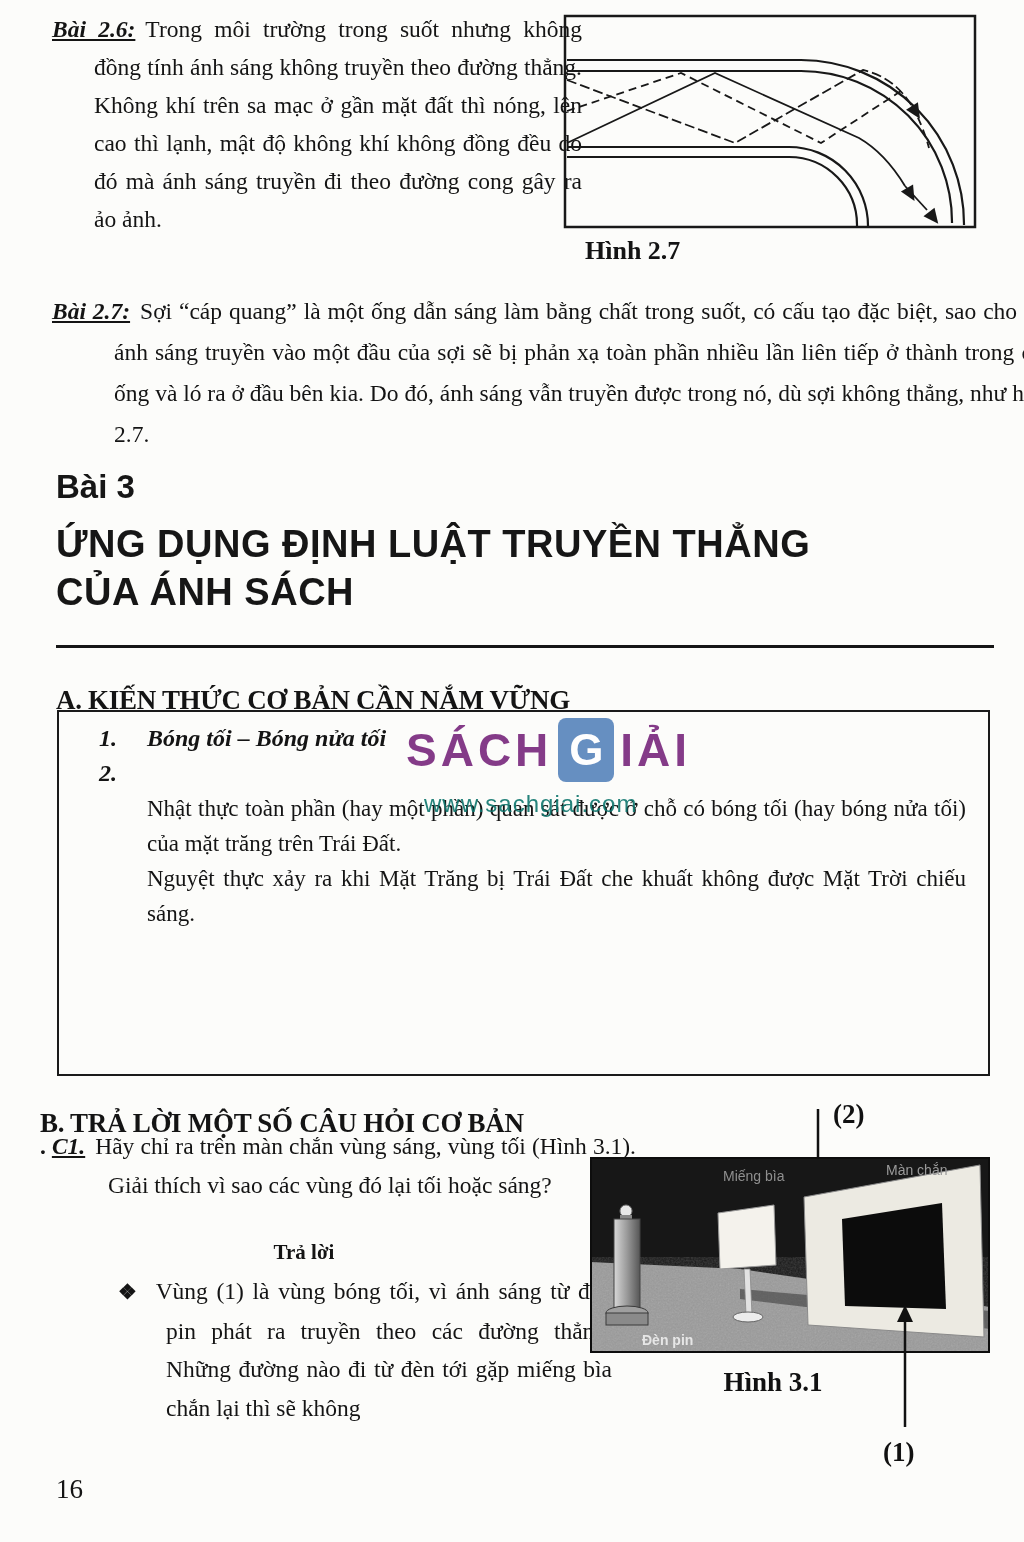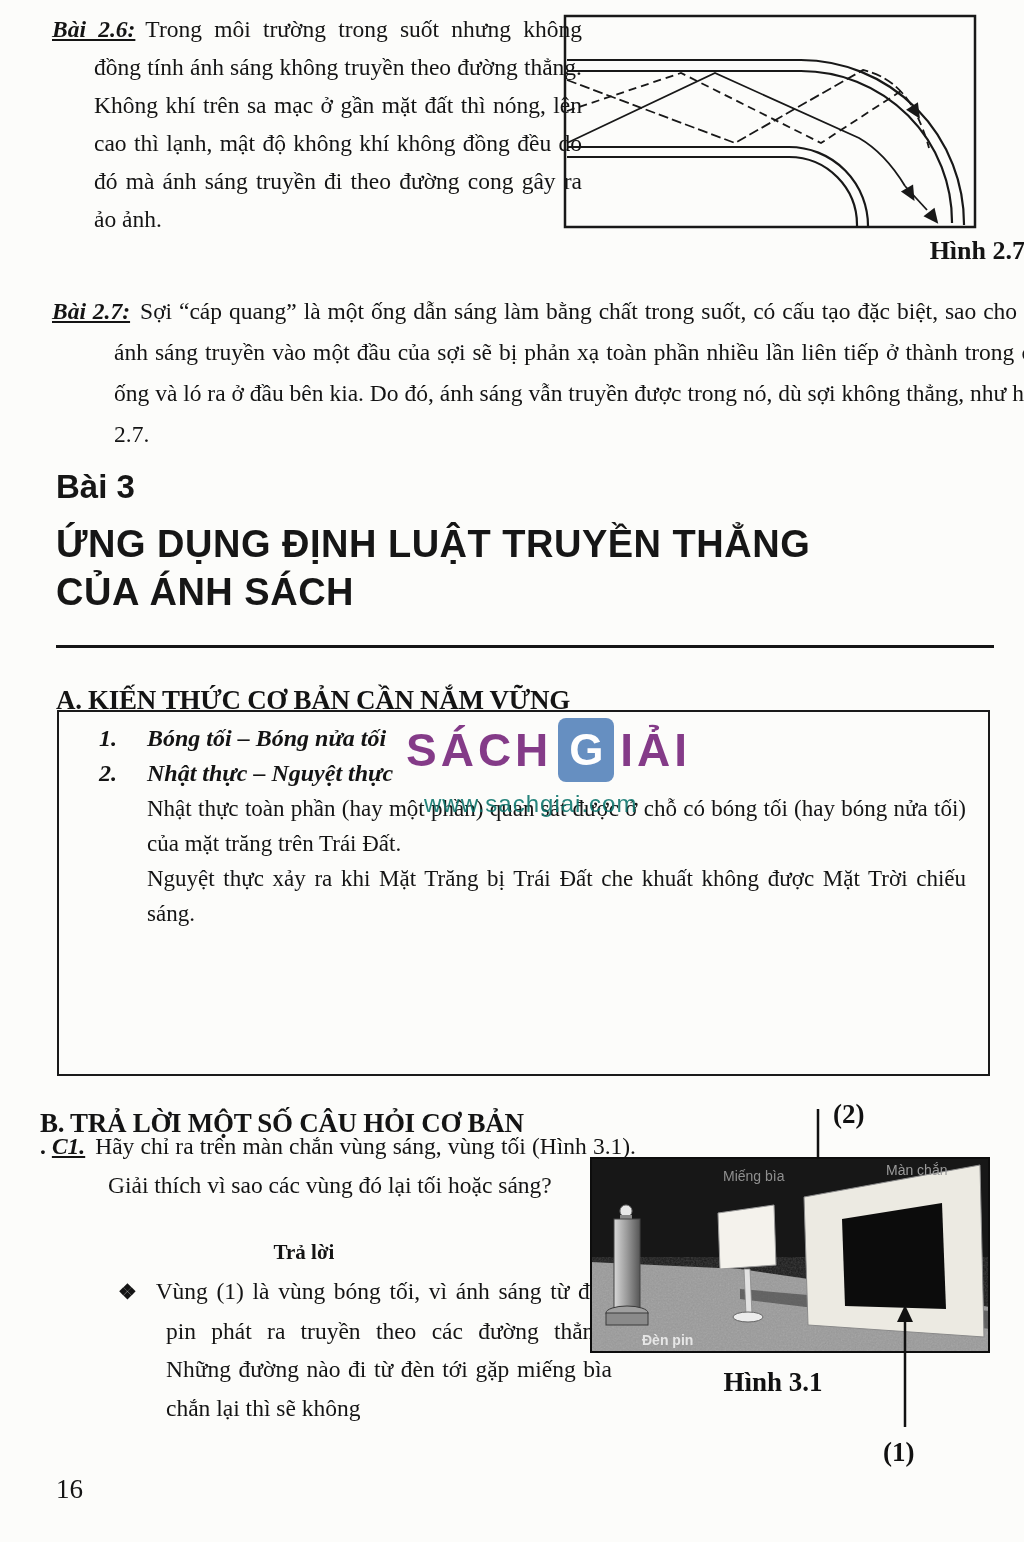--- a/index.html
+++ b/index.html
@@ -47,21 +47,21 @@
   .c1{position:absolute;left:40px;top:1127px;width:528px;
       font-size:23.5px;line-height:39px;padding-left:68px;text-indent:-68px;}
   .c1 .pre{font-weight:bold;padding-right:6px;}
   .tra-loi{position:absolute;left:40px;top:1240px;width:528px;text-align:center;
            font-weight:bold;font-size:21px;margin:0;}
   .answer{position:absolute;left:118px;top:1272px;width:446px;
           font-size:23.5px;line-height:38.5px;padding-left:48px;text-indent:-48px;}
   .answer .bullet{font-weight:bold;padding-right:16px;font-size:21px;}
   
   .fig27{position:absolute;left:563px;top:14px;}
-  .fig27-cap{position:absolute;left:585px;top:236px;width:440px;text-align:right;
+  .fig27-cap{position:absolute;left:585px;top:236px;width:440px;text-align:left;
              font-weight:bold;font-size:26px;margin:0;}
   .fig31{position:absolute;left:585px;top:1095px;}
   .figlabel{font:700 27px "Liberation Serif", serif;fill:#111;}
   .figcap{font:700 27px "Liberation Serif", serif;fill:#111;text-anchor:middle;}
   .ph-label{font:400 14px "Liberation Sans", sans-serif;}
   .ph-label-b{font:700 14px "Liberation Sans", sans-serif;}
   .pagenum{position:absolute;left:56px;top:1474px;font-size:27px;margin:0;}
 </style>
 </head>
 <body>
@@ -111,21 +111,20 @@
   <div class="kbox">
     <div class="kitem">
       <div class="krow">
         <span class="knum">1.</span>
         <span class="ktitle">Bóng tối – Bóng nửa tối</span>
       </div>
     </div>
     <div class="kitem">
       <div class="krow">
         <span class="knum">2.</span>
-        <span class="ktitle">Nhật thực – Nguyệt thực</span>
       </div>
       <p class="kp">Nhật thực toàn phần (hay một phần) quan sát được ở chỗ có bóng tối (hay bóng nửa tối) của mặt trăng trên Trái Đất.</p>
       <p class="kp">Nguyệt thực xảy ra khi Mặt Trăng bị Trái Đất che khuất không được Mặt Trời chiếu sáng.</p>
     </div>
   </div>
 
   <div class="wm">
     <span class="wm-word">SÁCH</span>
     <span class="wm-logo">G</span>
     <span class="wm-word">IẢI</span>

